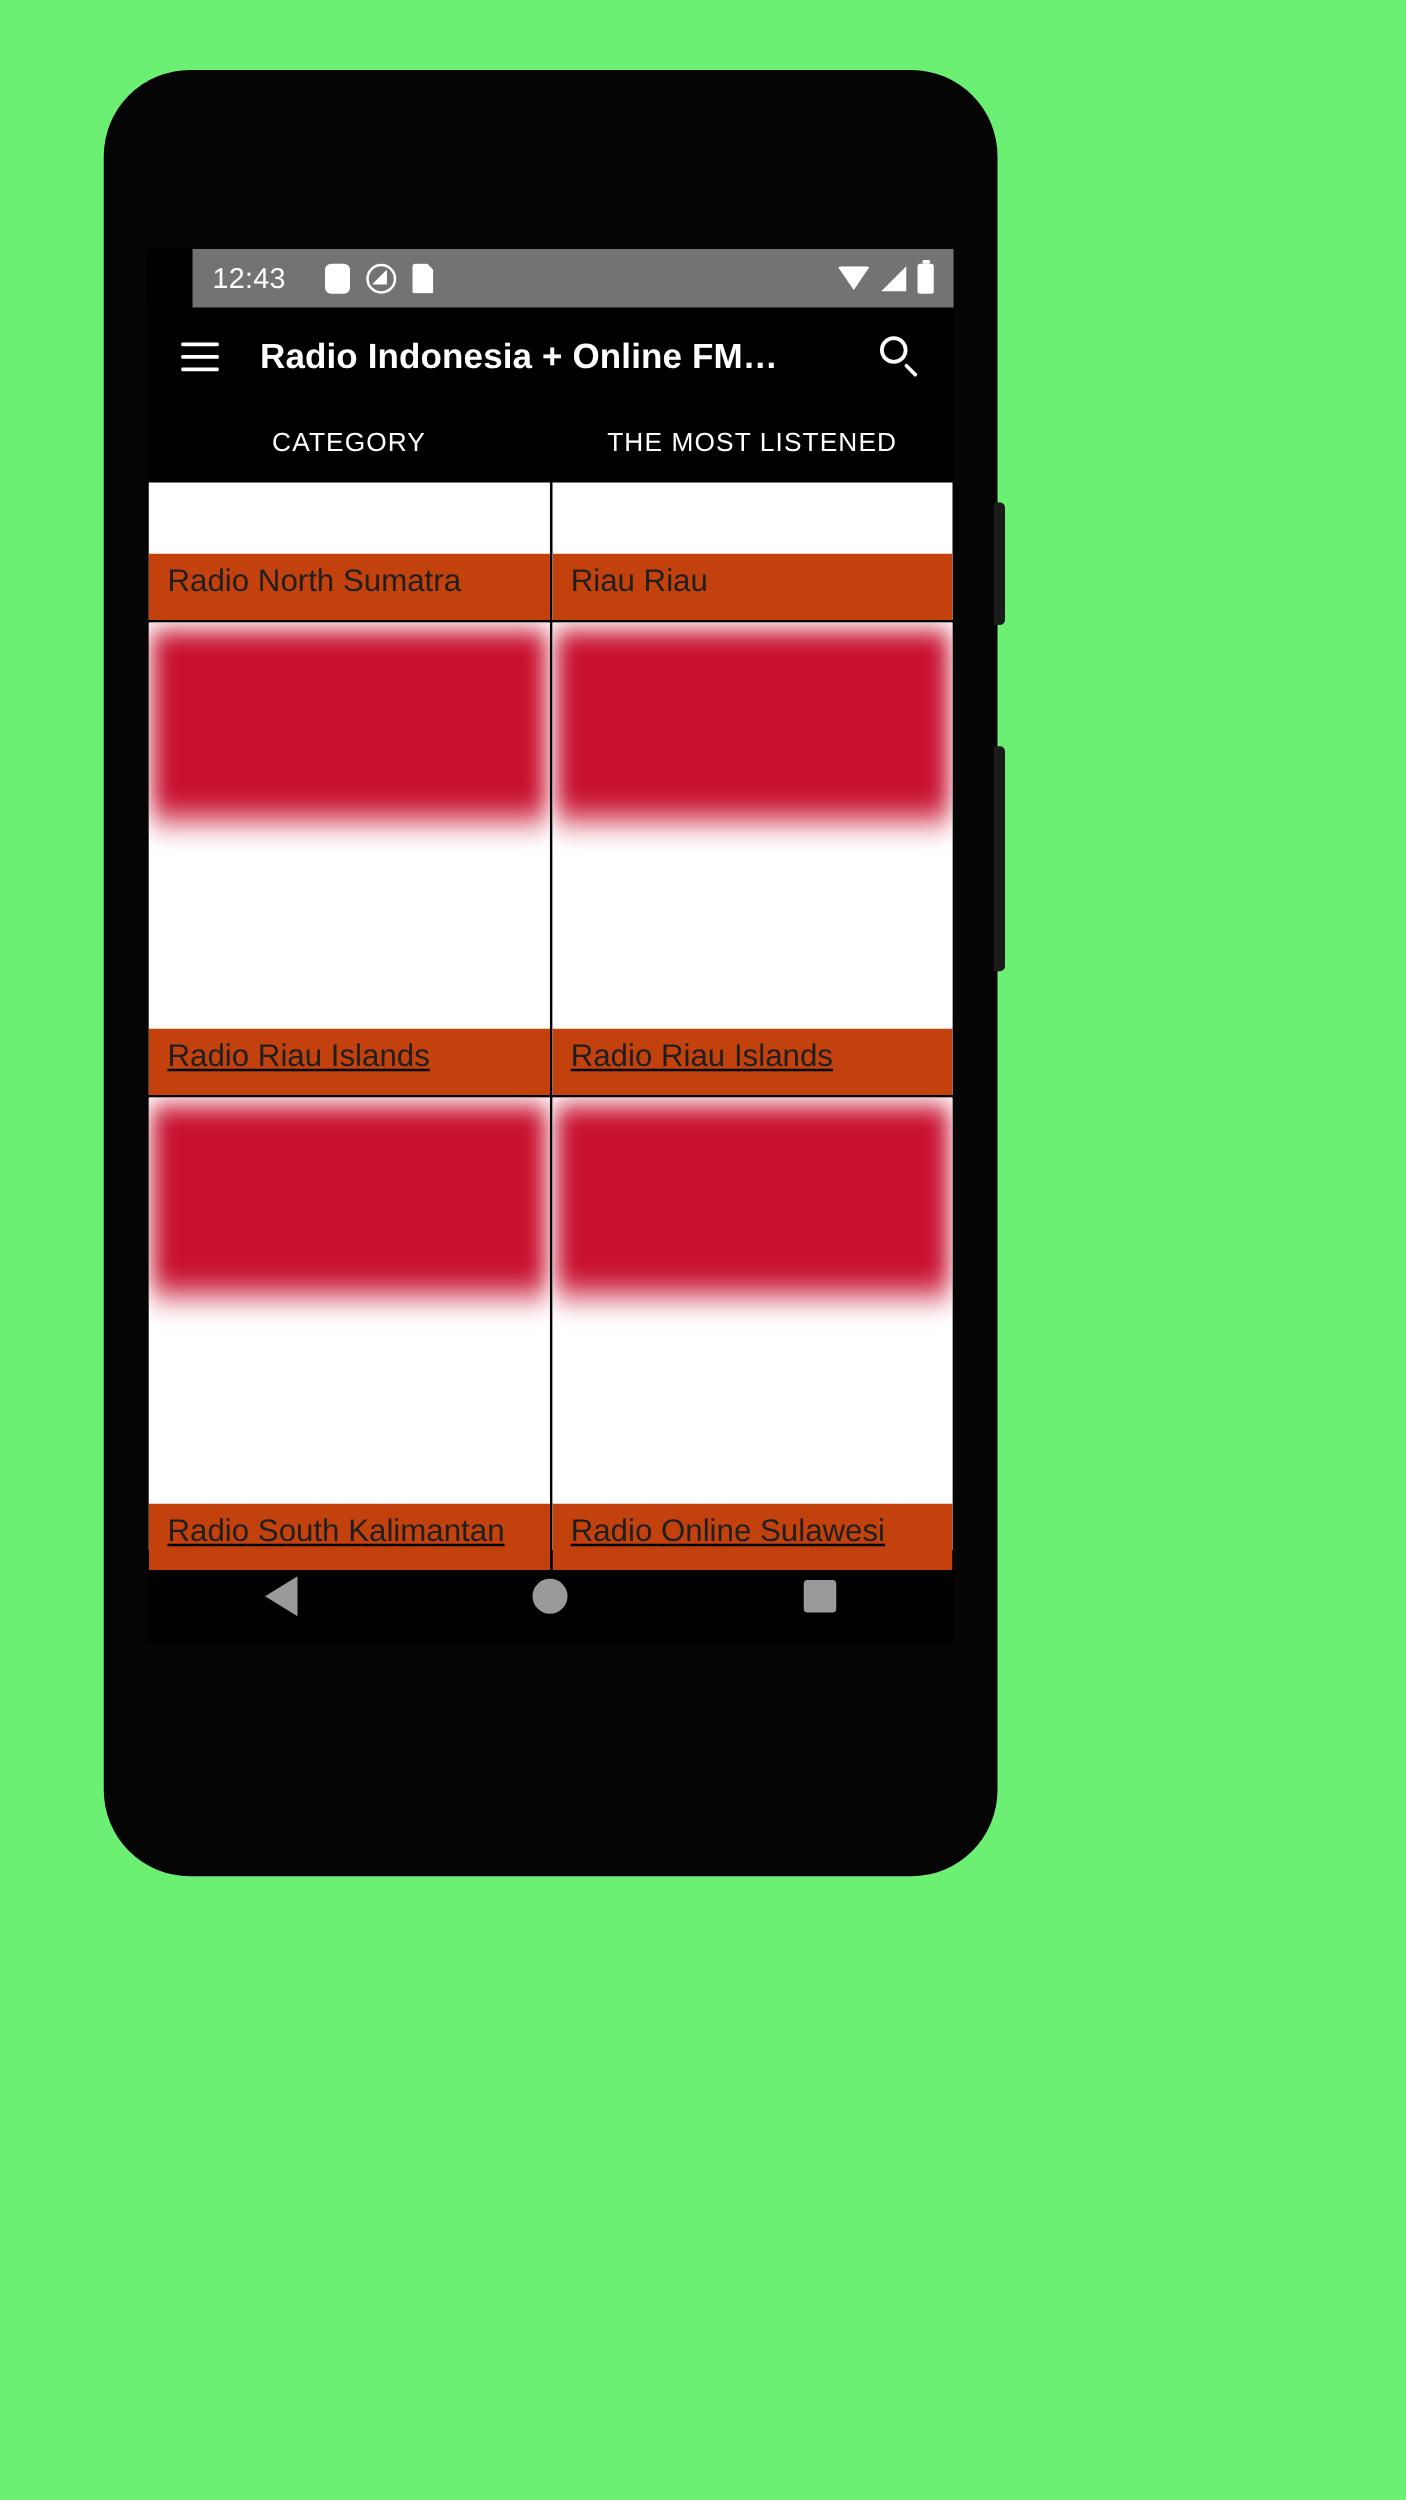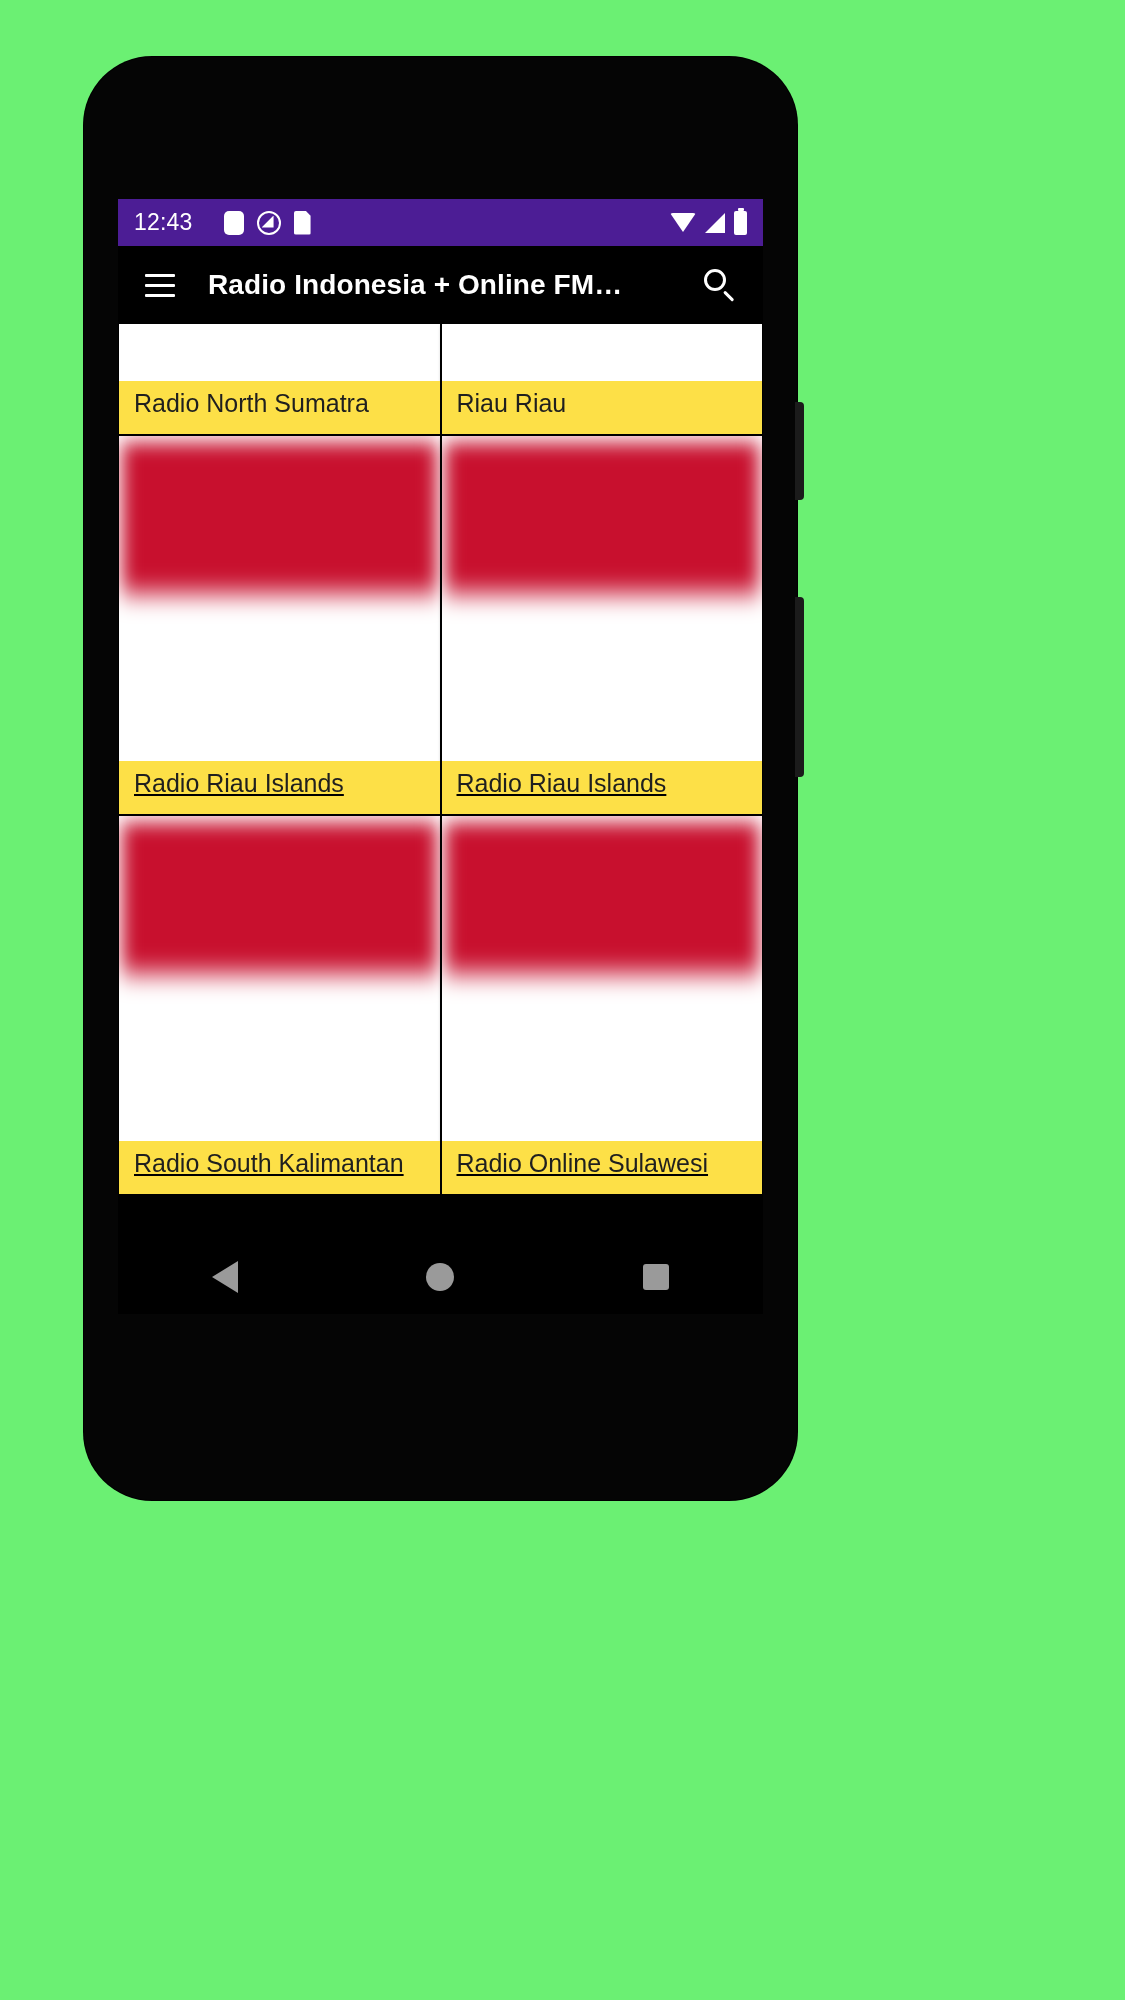--- a/index.html
+++ b/index.html
@@ -45,25 +45,26 @@
     width: 645px;
     height: 1115px;
     background: #000000;
     overflow: hidden;
   }
 
   
   .statusbar {
     position: relative;
     height: 47px;
-    background: #4c1d95;
+    background: #737373;
     display: flex;
     align-items: center;
     padding: 0 16px 0 16px;
     box-sizing: border-box;
+    margin-left: 36px;
   }
   .status-clock {
     color: #ffffff;
     font-size: 23px;
     font-weight: 500;
     letter-spacing: 0.2px;
     margin-right: 18px;
   }
   .status-left-icons {
     display: flex;
@@ -247,21 +248,21 @@
         #ffffff 53%,
         #ffffff 100%);
     filter: blur(9px);
   }
   .card-label {
     font-size: 25px;
     color: #1f1f1f;
     padding: 8px 15px 16px 15px;
     white-space: nowrap;
     overflow: hidden;
-    background: #fde047;
+    background: #c2410c;
     position: relative;
     z-index: 2;
   }
 
   
   .navbar {
     position: absolute;
     left: 0;
     bottom: 0;
     width: 645px;
@@ -320,20 +321,24 @@
           <span></span>
           <span></span>
       </div>
       <div class="appbar-title">Radio Indonesia + Online FM…</div>
       <div class="search-btn">
         <div class="glass"></div>
         <div class="handle"></div>
       </div>
     </div>
 
+    <div class="tabs">
+      <div class="tab">CATEGORY</div>
+      <div class="tab">THE MOST LISTENED</div>
+    </div>
 
     <div class="grid">
 
       <div class="card row1">
         <div class="card-label">Radio North Sumatra</div>
       </div>
       <div class="card row1">
         <div class="card-label">Riau Riau</div>
       </div>
 

